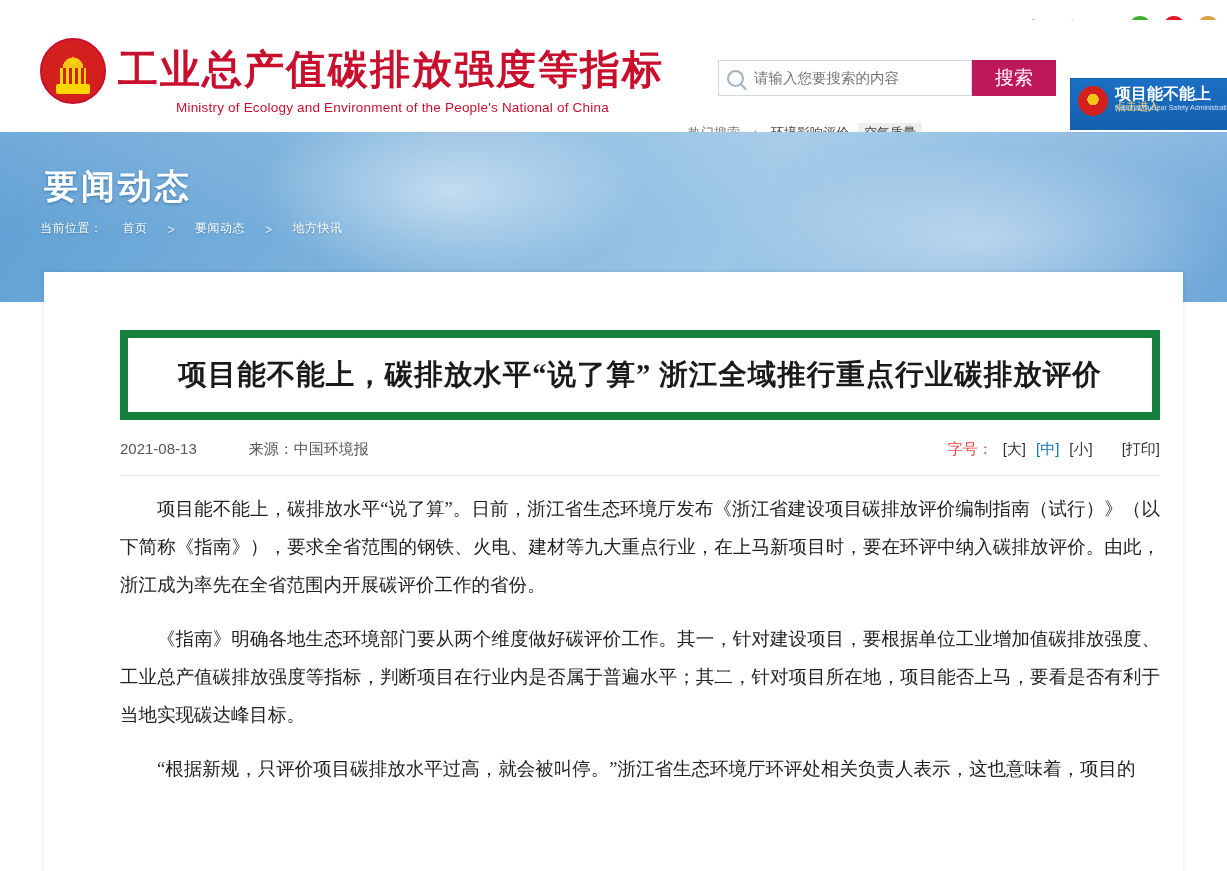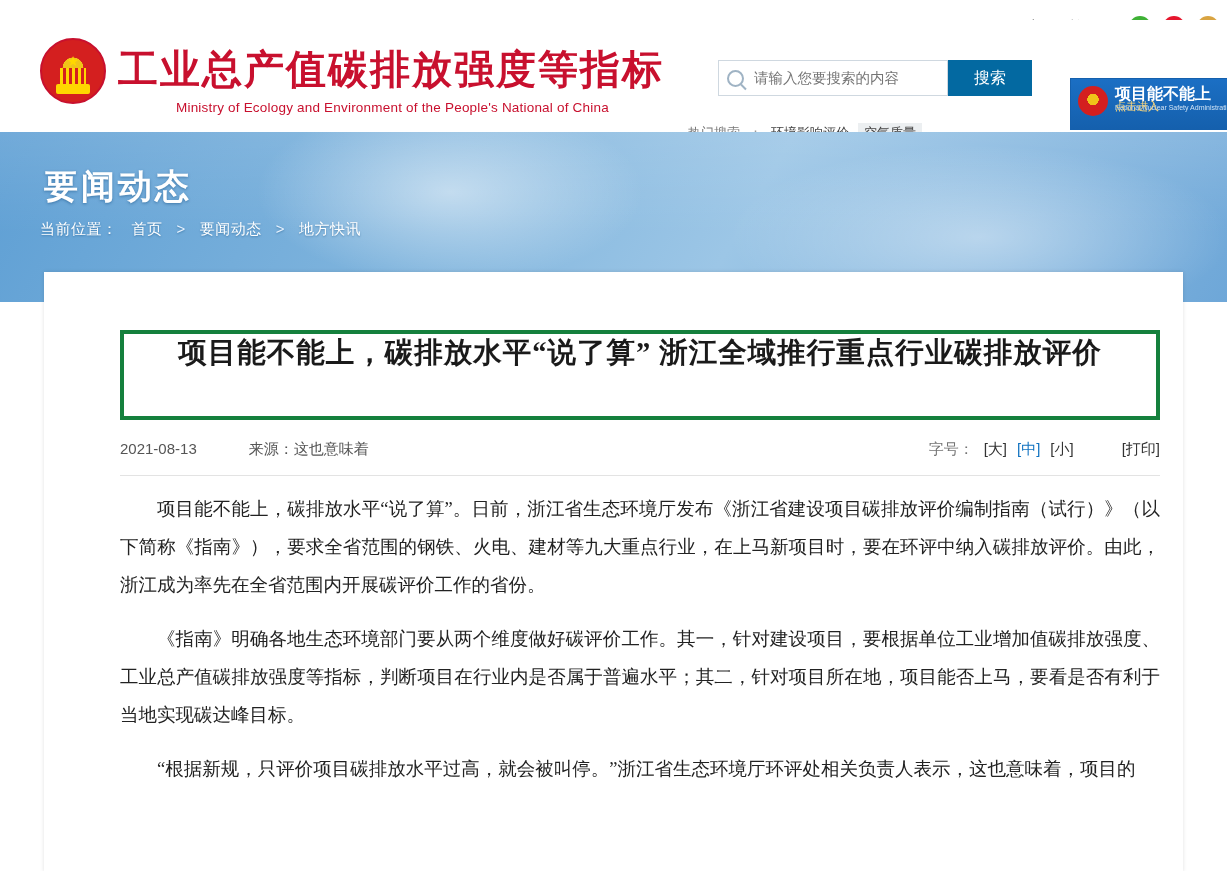--- a/index.html
+++ b/index.html
@@ -86,42 +86,42 @@
     font-size: 40px; font-weight: bold; color: #c8102e; letter-spacing: 2px;
     white-space: nowrap;
   }
   .site-title-en {
     position: absolute; left: 176px; top: 80px;
     font-size: 13.5px; color: #c8102e; letter-spacing: .2px; white-space: nowrap;
   }
 
   
   .search-wrap {
-    position: absolute; left: 718px; top: 40px; width: 314px; height: 36px;
+    position: absolute; left: 718px; top: 40px; width: 338px; height: 36px;
     display: flex;
   }
   .search-box {
     flex: 1; height: 36px; border: 1px solid #cfd8e0; background: #fff;
     display: flex; align-items: center; padding-left: 8px;
   }
   .search-icon-circle {
     width: 17px; height: 17px; border: 2px solid #9fb3c4; border-radius: 50%;
     position: relative; flex: none; margin-right: 8px;
   }
   .search-icon-circle::after {
     content: ""; position: absolute; right: -5px; bottom: -3px;
     width: 7px; height: 2px; background: #9fb3c4; transform: rotate(45deg);
   }
   .search-input {
     border: 0; outline: none; font-size: 14.5px; color: #9aa6b1;
     width: 100%; background: transparent; font-family: "Liberation Sans", sans-serif;
   }
   .search-btn {
-    width: 84px; height: 36px; background: #0369a1; color: #fff;
-    border: 0; font-size: 16px; cursor: pointer;
+    width: 84px; height: 36px; background: #be185d; color: #fff;
+    border: 0; font-size: 19px; cursor: pointer;
     font-family: "Liberation Sans", sans-serif;
   }
   .hot-row {
     position: absolute; left: 688px; top: 103px;
     font-size: 13px; color: #666; display: flex; align-items: center; gap: 9px;
     white-space: nowrap;
   }
   .hot-label { color: #777; }
   .hot-sep { color: #999; }
   .hot-tag { color: #444; }
@@ -166,60 +166,60 @@
     background: radial-gradient(ellipse at center, rgba(255,255,255,.42) 0%, rgba(255,255,255,0) 68%);
   }
   .hero-title {
     position: absolute; left: 44px; top: 32px;
     font-family: "Liberation Serif", serif;
     font-size: 34px; font-weight: bold; color: #ffffff; letter-spacing: 3px;
     text-shadow: 0 1px 3px rgba(0,60,110,.45);
   }
   .breadcrumb {
     position: absolute; left: 40px; top: 88px;
-    font-size: 15px; color: #ffffff; letter-spacing: .5px;
-    display: flex; align-items: flex-start; gap: 14px;
+    font-size: 12px; color: #ffffff; letter-spacing: .5px;
+    display: flex; align-items: flex-end; gap: 20px;
     text-shadow: 0 1px 2px rgba(0,60,110,.4);
   }
   .breadcrumb .sep { color: #eaf4ff; }
   .breadcrumb a { color: #ffffff; text-decoration: none; cursor: pointer; }
 
   
   .content-card {
     position: absolute; left: 44px; top: 272px; width: 1139px; height: 600px;
     background: #ffffff;
     box-shadow: 0 0 4px rgba(0,0,0,.12);
   }
   .title-box {
     position: absolute; left: 76px; top: 58px; width: 1040px; height: 90px;
-    border: 4px solid #15803d;
-    display: flex; align-items: flex-start; justify-content: center;
+    border: 8px solid #15803d;
+    display: flex; align-items: center; justify-content: center;
   }
   .article-title {
     font-family: "Liberation Serif", serif;
     font-size: 28.5px; font-weight: bold; color: #1a1a1a; letter-spacing: 1px;
     text-align: center; white-space: nowrap;
   }
 
   .meta-row {
     position: absolute; left: 76px; top: 168px; width: 1040px; height: 36px;
     border-bottom: 1px solid #e3e3e3;
     display: flex; align-items: flex-start;
     font-size: 15px; color: #555;
   }
   .meta-date { margin-right: 52px; }
   .meta-source { }
   .meta-right {
     margin-left: auto; display: flex; align-items: center; gap: 10px;
     font-size: 15px; color: #444;
   }
-  .fs-label { color: #737373; }
+  .fs-label { color: #ef4444; }
   .fs-opt { color: #333; cursor: pointer; }
   .fs-opt.active { color: #1273c0; }
-  .print-opt { margin-left: 38px; color: #333; cursor: pointer; }
+  .print-opt { margin-left: 19px; color: #333; cursor: pointer; }
 
   .article-body {
     position: absolute; left: 76px; top: 218px; width: 1040px;
     font-family: "Liberation Serif", serif;
     font-size: 18.5px; line-height: 38px; color: #222;
     text-align: justify;
   }
   .article-body p { margin: 0 0 16px 0; text-indent: 2em; }
 </style>
 </head>
@@ -286,21 +286,21 @@
   </div>
 
   <div class="content-card">
 
     <div class="title-box">
       <div class="article-title">项目能不能上，碳排放水平“说了算” 浙江全域推行重点行业碳排放评价</div>
     </div>
 
     <div class="meta-row">
       <span class="meta-date">2021-08-13</span>
-      <span class="meta-source">来源：这也意味着</span>
+      <span class="meta-source">来源：中国环境报</span>
       <span class="meta-right">
         <span class="fs-label">字号：</span>
         <span class="fs-opt">[大]</span>
         <span class="fs-opt active">[中]</span>
         <span class="fs-opt">[小]</span>
         <span class="print-opt">[打印]</span>
       </span>
     </div>
 
     <div class="article-body">

